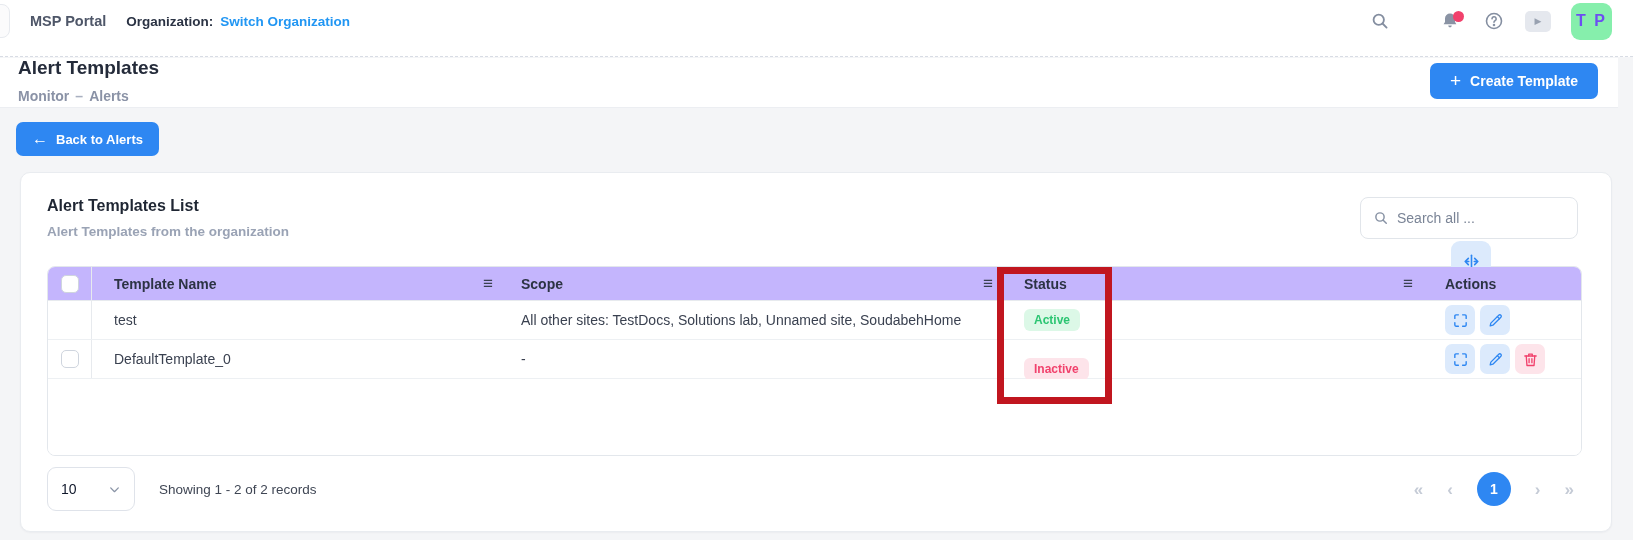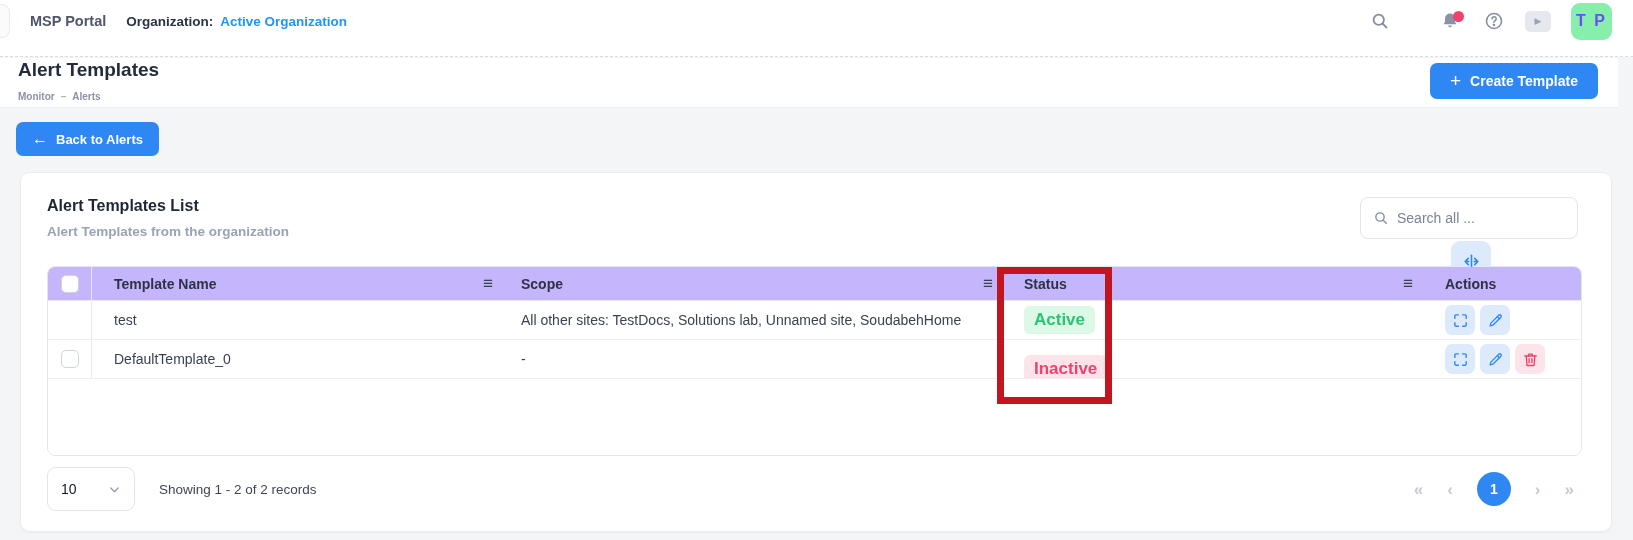--- a/index.html
+++ b/index.html
@@ -42,21 +42,21 @@
     font-size:16px; font-weight:700; color:#6d4df2; letter-spacing:2px; cursor:pointer;
   }
   
   .page-header {
     position:absolute; top:58px; left:0; right:15px; height:50px;
     background:#fff; border-bottom:1px solid #eceef2;
     display:flex; align-items:center; justify-content:space-between;
     padding:0 20px 4px 18px;
   }
   .page-title { font-size:19px; font-weight:700; color:#242b3a; line-height:1.15; }
-  .breadcrumb { font-size:10px; font-weight:600; color:#8a92a6; margin-top:10px; }
+  .breadcrumb { font-size:14px; font-weight:600; color:#8a92a6; margin-top:10px; }
   .breadcrumb .sep { margin:0 6px; color:#a9b0c0; }
   .btn-primary {
     background:#2e87f2; color:#fff; border:none; border-radius:7px;
     font-family:inherit; font-size:14px; font-weight:600;
     height:36px; padding:0 20px; display:inline-flex; align-items:center; cursor:pointer;
   }
   .btn-primary .plus { font-size:19px; font-weight:400; margin-right:9px; line-height:1; }
   
   .back-btn {
     position:absolute; left:16px; top:122px; height:34px;
@@ -109,21 +109,21 @@
   .col-check { width:44px; justify-content:center; border-right:1px solid #e7eaee; }
   .col-name { width:415px; padding:0 14px 0 22px; justify-content:space-between; }
   .col-scope { width:500px; padding:0 14px; justify-content:space-between; }
   .col-status { width:420px; padding:0 14px 0 17px; justify-content:space-between; }
   .col-actions { flex:1; padding-left:18px; gap:5px; }
   .col-menu { font-size:17px; color:#3a4150; cursor:pointer; line-height:1; }
   .checkbox {
     width:18px; height:18px; border:1.5px solid #cfd5de; border-radius:5px;
     background:#fff; cursor:pointer; display:inline-block;
   }
-  .badge { padding:4px 10px; border-radius:6px; font-size:17px; font-weight:600; }
+  .badge { padding:4px 10px; border-radius:6px; font-size:12px; font-weight:600; }
   .badge-active { background:#dcf8e7; color:#2bc572; }
   .badge-inactive { background:#fde4ea; color:#f1416c;margin-top:20px; }
   .action-btn {
     width:30px; height:30px; border:none; border-radius:7px; background:#dceafc;
     display:inline-flex; align-items:center; justify-content:center; cursor:pointer;
   }
   .action-btn svg { width:17px; height:17px; }
   .action-btn.danger { background:#fde4ea; }
   
   .card-footer {
@@ -150,21 +150,21 @@
     border:7px solid #c1161f; pointer-events:none; z-index:50;
   }
 </style>
 </head>
 <body>
 
 <header class="topbar">
   <div class="sidebar-edge"></div>
   <span class="brand">MSP Portal</span>
   <span class="org-label">Organization:</span>
-  <a class="org-link">Active Organization</a>
+  <a class="org-link">Switch Organization</a>
   <div class="topbar-right">
     <span class="tb-icon tb-search">
       <svg viewBox="0 0 24 24" fill="none" stroke="currentColor" stroke-width="2.2" stroke-linecap="round">
           <circle cx="10.5" cy="10.5" r="6.2"></circle>
           <path d="M15.3 15.3l4.6 4.6"></path>
         </svg>
     </span>
     <span class="tb-icon tb-bell">
       <svg viewBox="0 0 24 24" fill="#8a93a4">
           <path d="M12 3a6 6 0 0 0-6 6v4.2L4.3 16h15.4L18 13.2V9a6 6 0 0 0-6-6z"></path>

